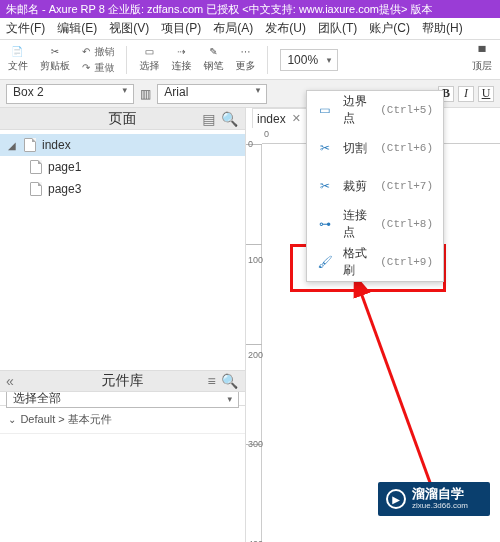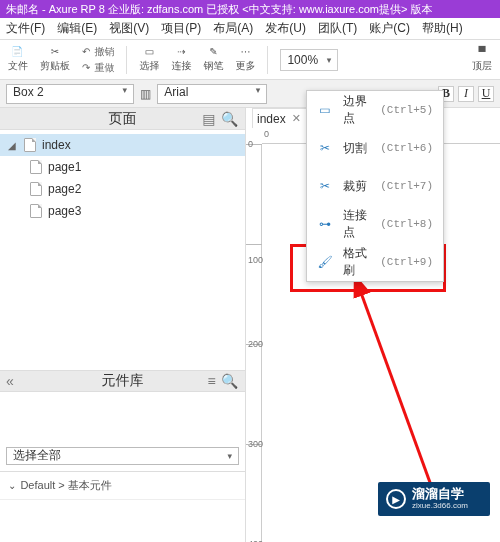--- a/index.html
+++ b/index.html
@@ -30,21 +30,21 @@
 
   .tree { flex: 0 0 240px; overflow: auto; padding: 4px 0; font-size: 12px; }
   .tree-item { display: flex; align-items: center; height: 22px; padding: 0 8px; gap: 6px; }
   .tree-item.sel { background: #cfe6f6; }
   .tree-item .chev { width: 10px; color: #666; font-size: 10px; }
   .tree-item .pgico { width: 12px; height: 14px; border: 1px solid #aaa; border-radius: 1px; background: #fff; position: relative; }
   .tree-item .pgico::after { content: ""; position: absolute; right: -1px; top: -1px; border-top: 4px solid #f5f5f5; border-left: 4px solid #aaa; }
   .indent1 { padding-left: 30px; }
 
   .lib-head { border-top: 1px solid #ddd; }
-  .lib-sub { height: 32px; border-bottom: 1px solid #ddd; display: flex; align-items: center; padding: 0 6px; margin-top: 48px; }
+  .lib-sub { height: 14px; border-bottom: 1px solid #ddd; display: flex; align-items: center; padding: 0 6px; }
   .lib-sub .sel { flex: 1; border: 1px solid #bbb; background: #fff; height: 18px; display: flex; align-items: center; justify-content: space-between; padding: 0 6px; }
   .lib-crumb { padding: 6px 8px; font-size: 11px; color: #555; border-bottom: 1px solid #eee; }
   .lib-crumb .chev { font-size: 10px; margin-right: 4px; }
   .lib-grid { display: flex; gap: 22px; padding: 10px 14px; }
   .lib-cell { display: flex; flex-direction: column; align-items: center; gap: 6px; font-size: 11px; }
   .sw { width: 36px; height: 26px; border: 1px solid #bbb; }
   .sw.white { background: #fff; }
   .sw.lg { background: #eee; border: none; }
   .sw.dg { background: #bdbdbd; border: none; }
 
@@ -174,24 +174,20 @@
         <span class="chev">◢</span>
         <span class="pgico"></span>
         <span>index</span>
       </div>
       <div class="tree-item indent1">
         <span class="pgico"></span>
         <span>page1</span>
       </div>
       <div class="tree-item indent1">
         <span class="pgico"></span>
-        <span>page2</span>
-      </div>
-      <div class="tree-item indent1">
-        <span class="pgico"></span>
         <span>page3</span>
       </div>
     </div>
 
     <div class="panel-head lib-head">
       <span style="position:absolute;left:6px;color:#777">«</span>
       <span class="lbl">元件库</span>
       <span class="picon">
           <span>≡</span>
           <span>🔍</span>
@@ -215,21 +211,21 @@
     </div>
     <div class="ruler-h">
       <span class="ticklbl" style="left:2px">0</span>
     </div>
     <div class="ruler-v" id="rv">
         <div class="tick" style="top: 0px;"></div>
         <div class="ticklbl" style="top: 0px;">0</div>
         <div class="tick" style="top: 100px;"></div>
         <div class="ticklbl" style="top: 116px;">100</div>
         <div class="tick" style="top: 200px;"></div>
-        <div class="ticklbl" style="top: 200px;">200</div>
+        <div class="ticklbl" style="top: 211px;">200</div>
         <div class="tick" style="top: 300px;"></div>
         <div class="ticklbl" style="top: 300px;">300</div>
         <div class="ticklbl" style="top: 400px;">400</div>
       </div>
   </div>
 </div>
 
 <div class="context" id="ctx">
     <div class="row">
       <span class="ico">▭</span>

